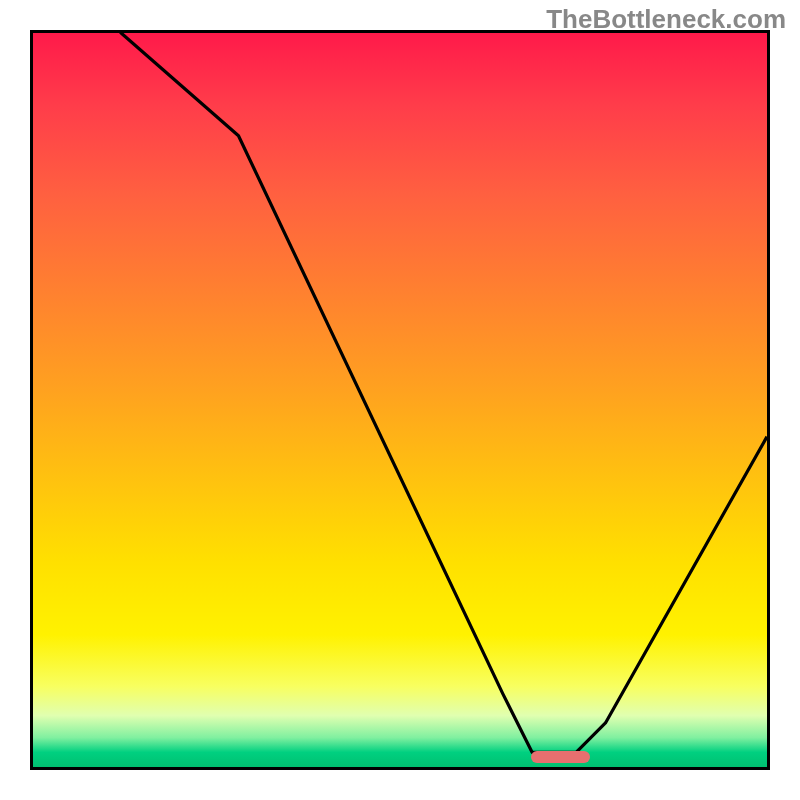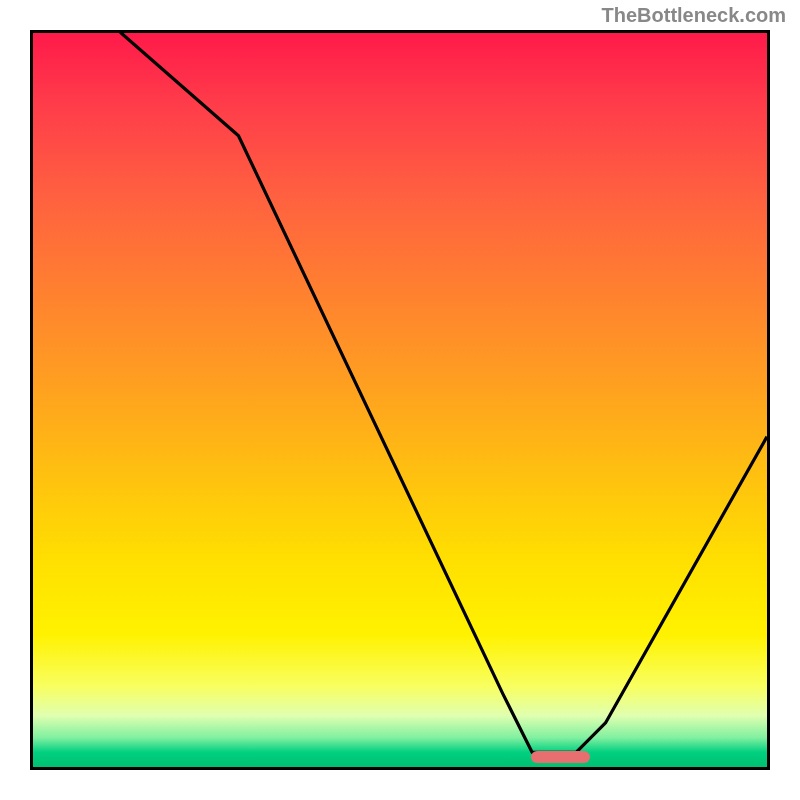--- a/index.html
+++ b/index.html
@@ -10,21 +10,21 @@
   }
   .chart-container {
     position: relative;
     width: 800px;
     height: 800px;
   }
   .watermark {
     position: absolute;
     top: 4px;
     right: 14px;
-    font-size: 20px;
+    font-size: 26px;
     font-weight: bold;
     color: #888888;
     z-index: 10;
   }
   .plot-area {
     position: absolute;
     left: 30px;
     top: 30px;
     width: 740px;
     height: 740px;

